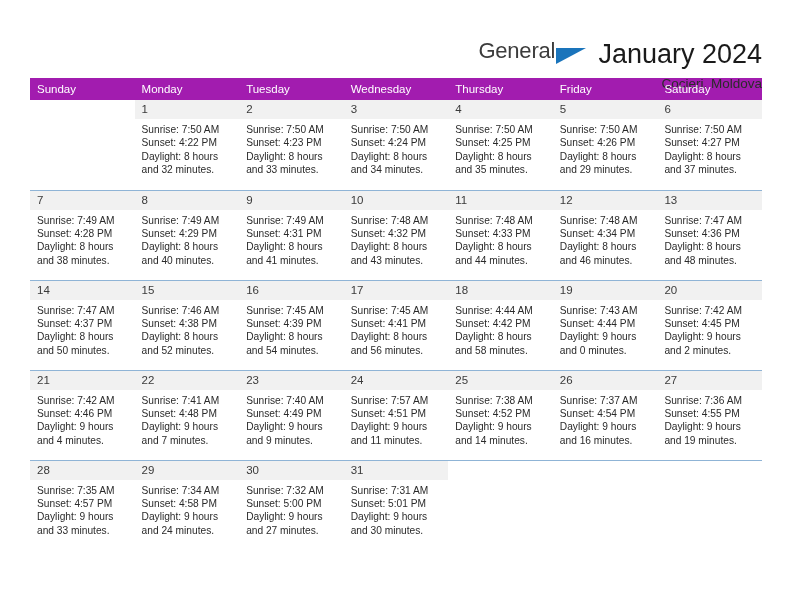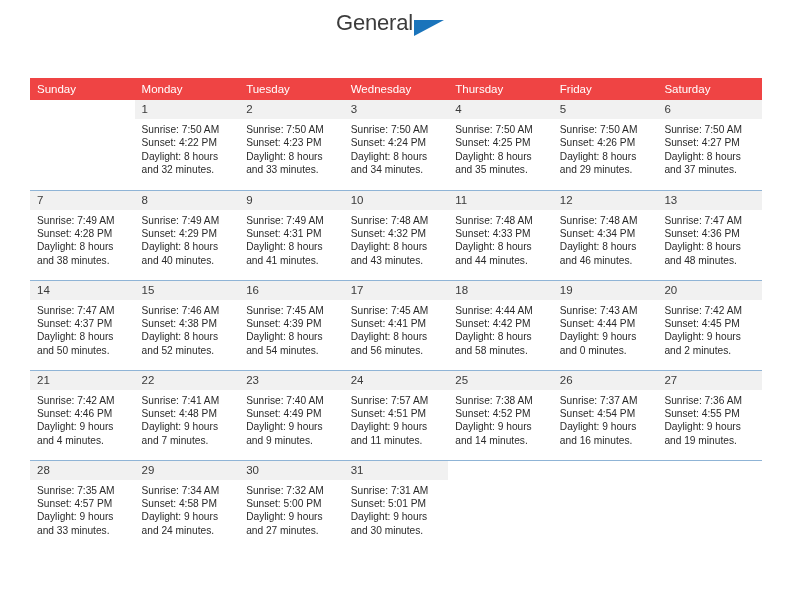--- a/index.html
+++ b/index.html
@@ -13,23 +13,23 @@
     width: 792px;
     height: 612px;
     position: relative;
     padding: 0 30px;
   }
 
   
   .topbar {
     display: flex;
     align-items: flex-start;
-    justify-content: center;
+    justify-content: flex-end;
     height: 74px;
-    padding-top: 12px;
+    padding-top: 40px;
   }
   .logo {
     position: relative;
     width: 120px;
     height: 48px;
     line-height: 1;
   }
   .logo-general {
     font-size: 22px;
     color: #3c3c3c;
@@ -69,21 +69,21 @@
   }
 
   
   .cal {
     width: 732px;
     border-collapse: collapse;
     table-layout: fixed;
     margin-top: 4px;
   }
   .cal th {
-    background: #ef4444;
+    background: #a21caf;
     color: #ffffff;
     font-size: 11.5px;
     font-weight: normal;
     text-align: left;
     padding: 5px 0 5px 7px;
     height: 21px;
     border: none;
   }
   .cal td {
     width: 104.57px;
@@ -113,20 +113,24 @@
 </style>
 </head>
 <body>
 
 <div class="page">
 
   <div class="topbar">
     <div class="logo">
       <span class="logo-general">General</span>
       <span class="logo-triangle"></span>
+    </div>
+    <div class="titleblock">
+      <div class="cal-title">January 2024</div>
+      <div class="cal-sub">Cocieri, Moldova</div>
     </div>
   </div>
 
   <table class="cal">
     <thead>
       <tr>
         <th>Sunday</th>
         <th>Monday</th>
         <th>Tuesday</th>
         <th>Wednesday</th>

